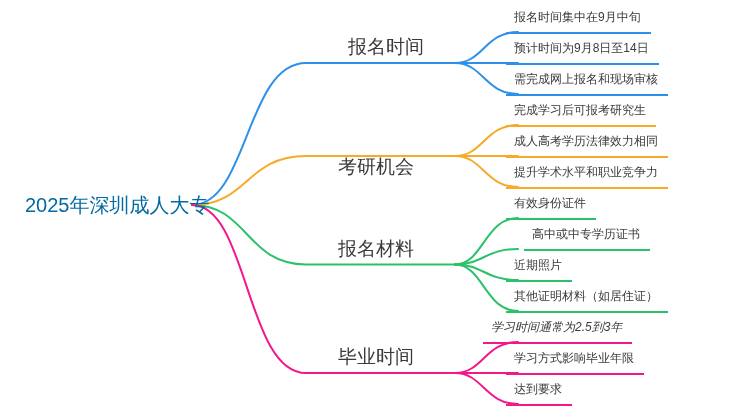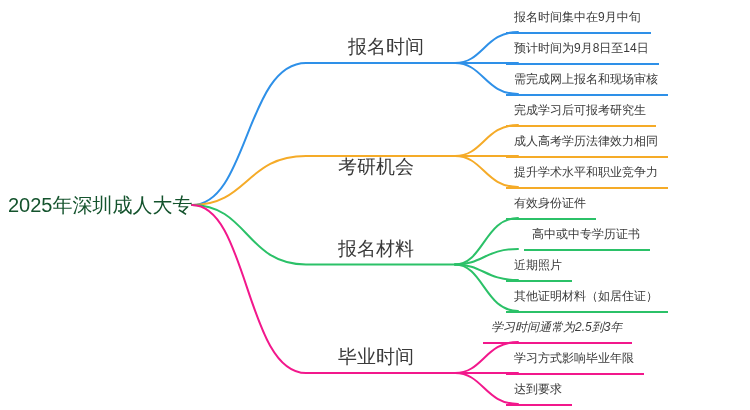--- a/index.html
+++ b/index.html
@@ -8,21 +8,21 @@
     font-family:"Liberation Sans","DejaVu Sans",sans-serif;
   }
   
   .logo{position:absolute;left:12px;top:12px;display:flex;align-items:center;gap:7px;}
   .logo-text{display:flex;flex-direction:column;line-height:1.05;}
   .logo-name{font-size:19px;font-weight:bold;letter-spacing:0.5px;}
   .logo-url{font-size:13px;font-weight:bold;letter-spacing:0.3px;margin-top:3px;}
   
   .connectors{position:absolute;left:0;top:0;}
   .root-topic{
-    position:absolute;left:8px;top:192px;font-size:20px;color:#14532d;
+    position:absolute;left:25px;top:192px;font-size:20px;color:#0369a1;
     white-space:nowrap;
   }
   .branch-label{
     position:absolute;font-size:19px;color:#3a3a3a;white-space:nowrap;line-height:24px;
   }
   .leaf-item{
     position:absolute;font-size:12px;color:#3a3a3a;white-space:nowrap;
     line-height:25px;padding:3px 10px 2px 8px;border-bottom:2px solid #000;
   }
 </style>

